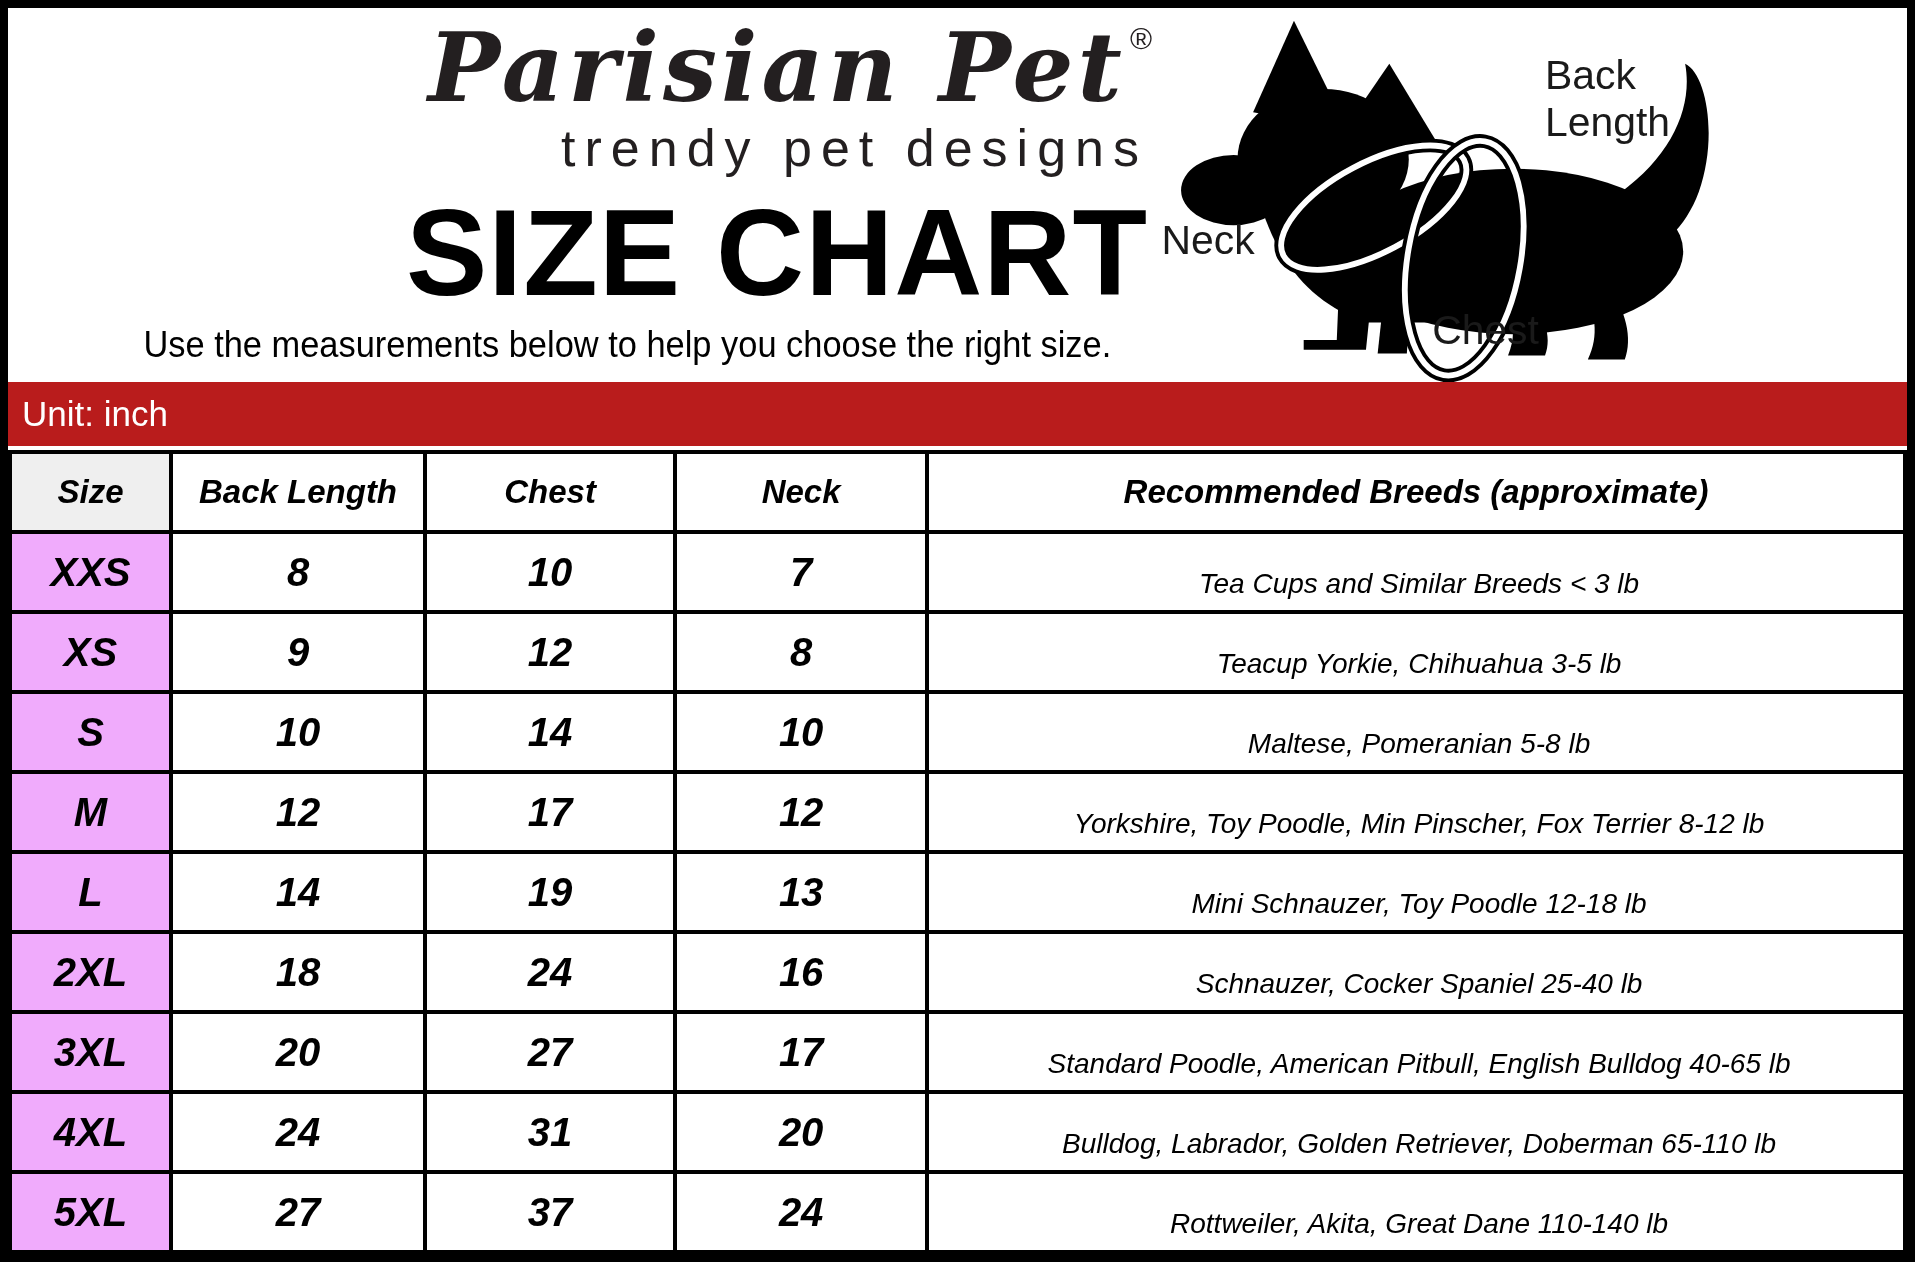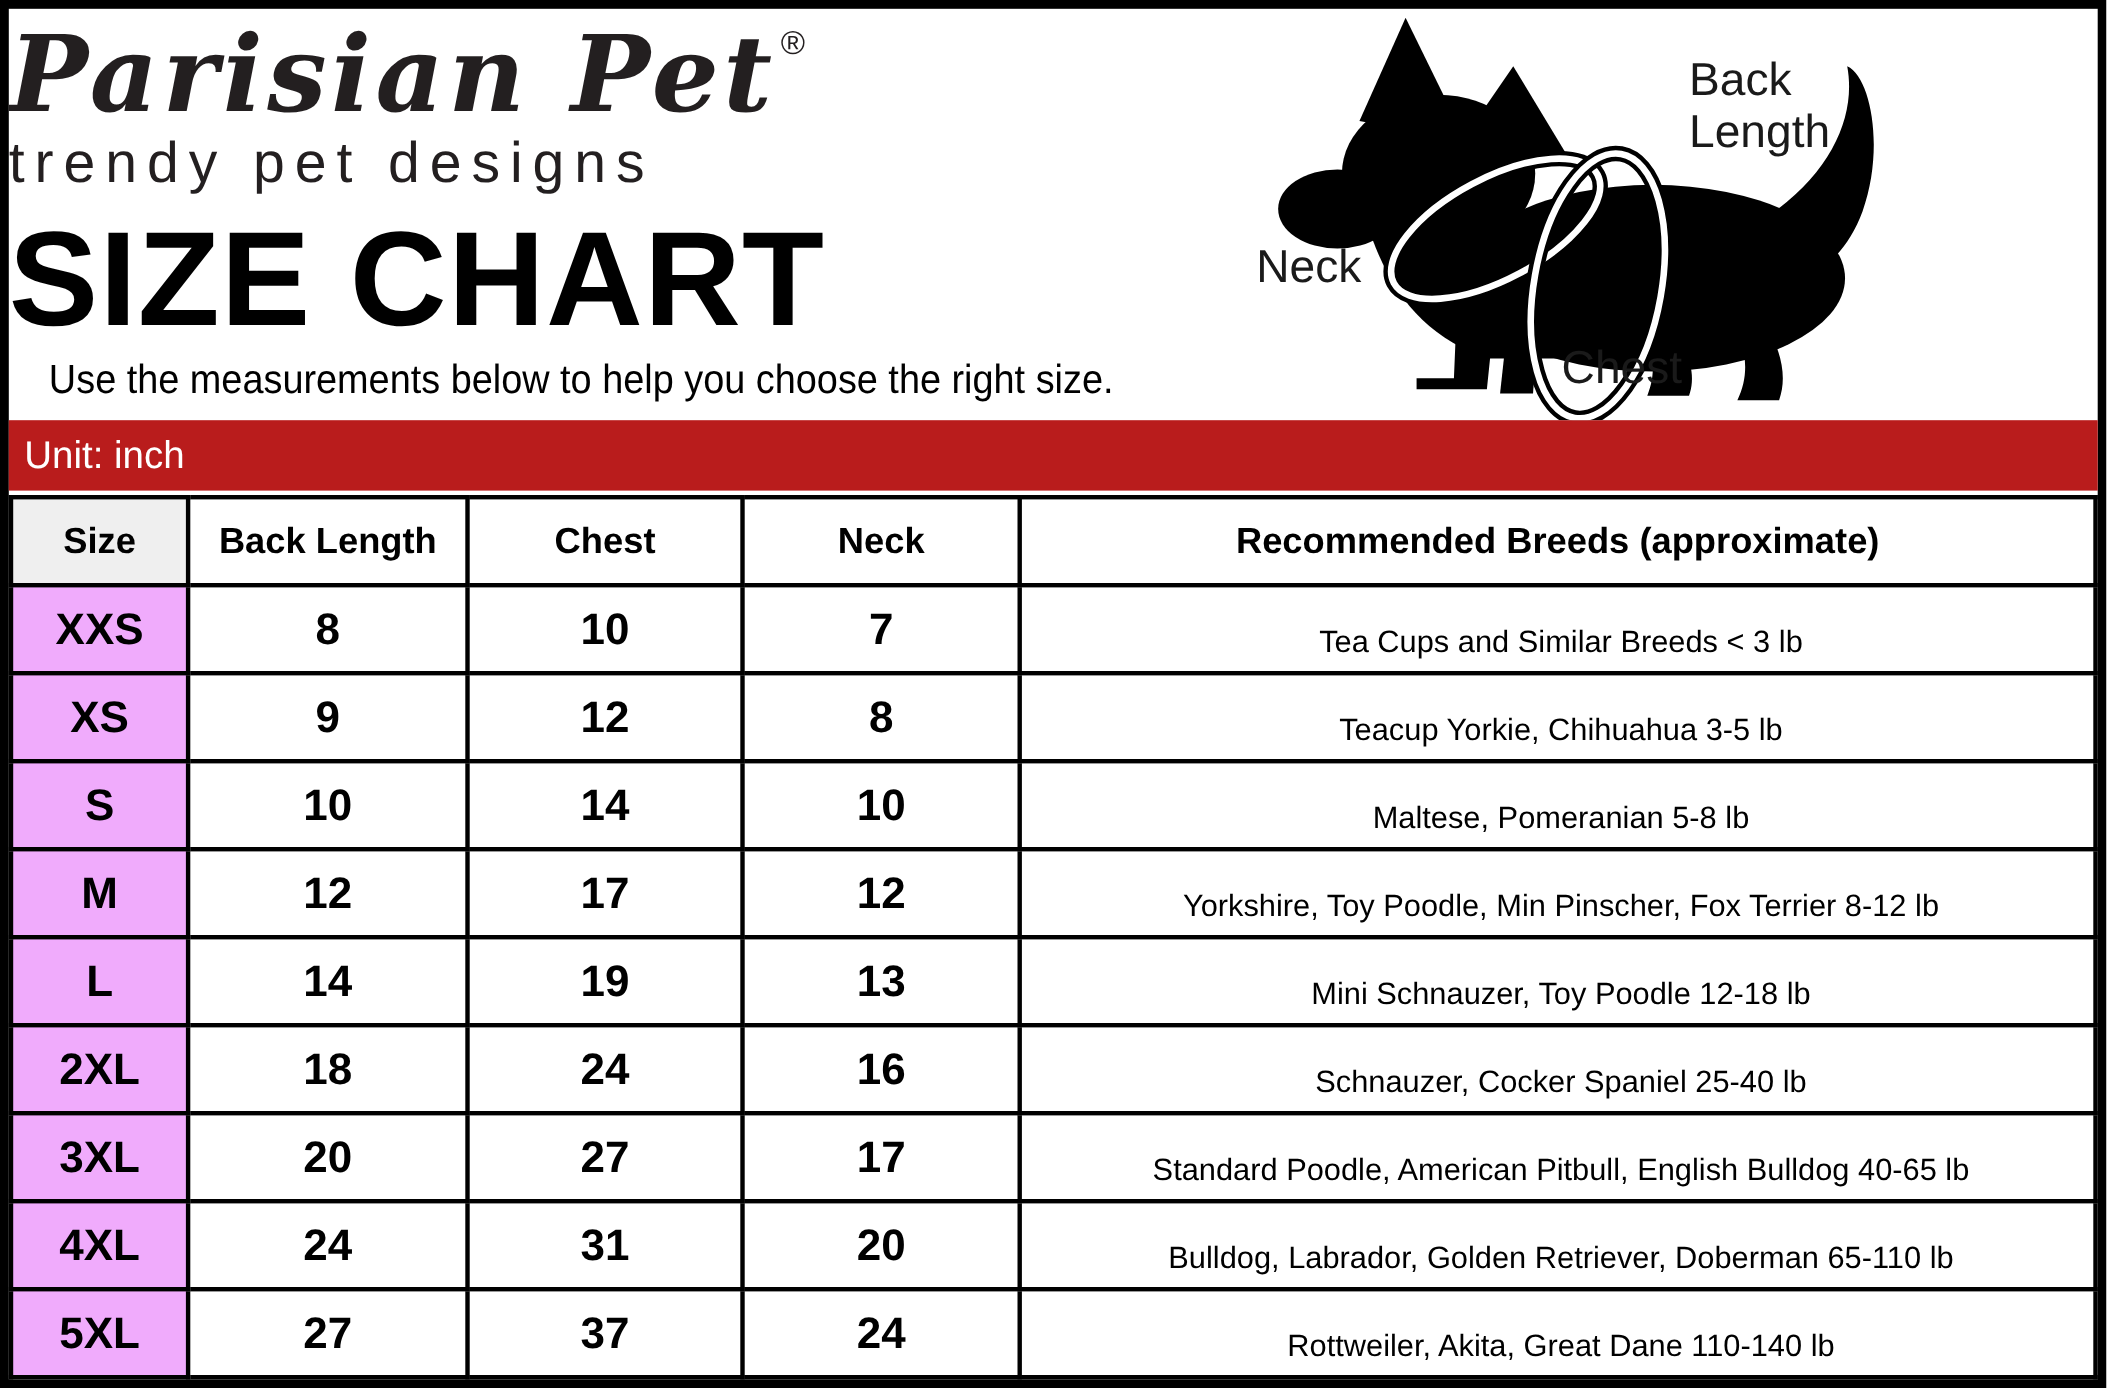--- a/index.html
+++ b/index.html
@@ -3,41 +3,41 @@
 <meta charset="utf-8">
 <style>
   html,body { margin:0; padding:0; background:#ffffff; }
   body { width:1915px; height:1262px; font-family:"Liberation Sans", sans-serif; color:#000; }
   .page {
     box-sizing:border-box; width:1915px; height:1262px;
     border:8px solid #000; display:flex; flex-direction:column; background:#fff;
   }
   
   .top { height:374px; flex:0 0 auto; display:flex; overflow:hidden; }
-  .brand { width:1120px; flex:0 0 auto; display:flex; flex-direction:column; align-items:flex-start; padding-top:2px; }
+  .brand { width:1120px; flex:0 0 auto; display:flex; flex-direction:column; align-items:flex-end; padding-top:2px;padding-left:20px; }
   .logo-row { position:relative; line-height:1; margin-top:10px; white-space:nowrap; }
   .logo {
     font-family:"DejaVu Serif", serif; font-style:italic; font-weight:700;
     font-size:96px; letter-spacing:4px; color:#231f20;
   }
   .reg { font-size:30px; font-weight:400; font-family:"Liberation Sans",sans-serif;
     position:relative; top:-52px; left:4px; color:#231f20; }
   .tagline { font-size:52px; letter-spacing:9px; color:#231f20; margin-top:2px; }
   .title { font-size:122px; font-weight:bold; letter-spacing:1px; line-height:1; margin:14px 0 0 0; }
   .subtitle { font-size:37px; margin-top:10px; display:inline-block; transform:scaleX(.93); white-space:nowrap; }
   .dogwrap { flex:1 1 auto; position:relative;text-align:center; }
   .dogwrap svg { position:absolute; left:0; top:0; width:100%; height:100%; }
   .dlabel { font-family:"Liberation Sans",sans-serif; font-size:42px; fill:#1a1a1a; }
   
   .unitbar { height:64px; flex:0 0 auto; background:#b91c1c; color:#fff;
     display:flex; align-items:center; padding-left:14px; font-size:35px; }
   
   .tablewrap { flex:1 1 auto; margin-top:4px; }
   table.size-table { width:100%; height:100%; border-collapse:collapse; table-layout:fixed; }
-  .size-table th, .size-table td { border:4px solid #000; box-sizing:border-box; }
+  .size-table th, .size-table td { border:4px solid #000; box-sizing:border-box;font-style:italic; }
   .size-table thead tr { height:80px; }
   .size-table th { font-size:33px; font-weight:bold; text-align:center; vertical-align:middle; background:#fff; }
   .size-table th.c-size { background:#efefef; }
   .size-table td.size-cell { background:#f0abfc; font-weight:bold; font-size:40px; text-align:center; vertical-align:middle; }
   .size-table td.num-cell { font-weight:bold; font-size:40px; text-align:center; vertical-align:middle; }
   .size-table td.breeds-cell { font-size:28px; text-align:center; vertical-align:bottom; padding:0 4px 10px 10px; white-space:nowrap; overflow:hidden; }
 </style>
 </head>
 <body>
 

